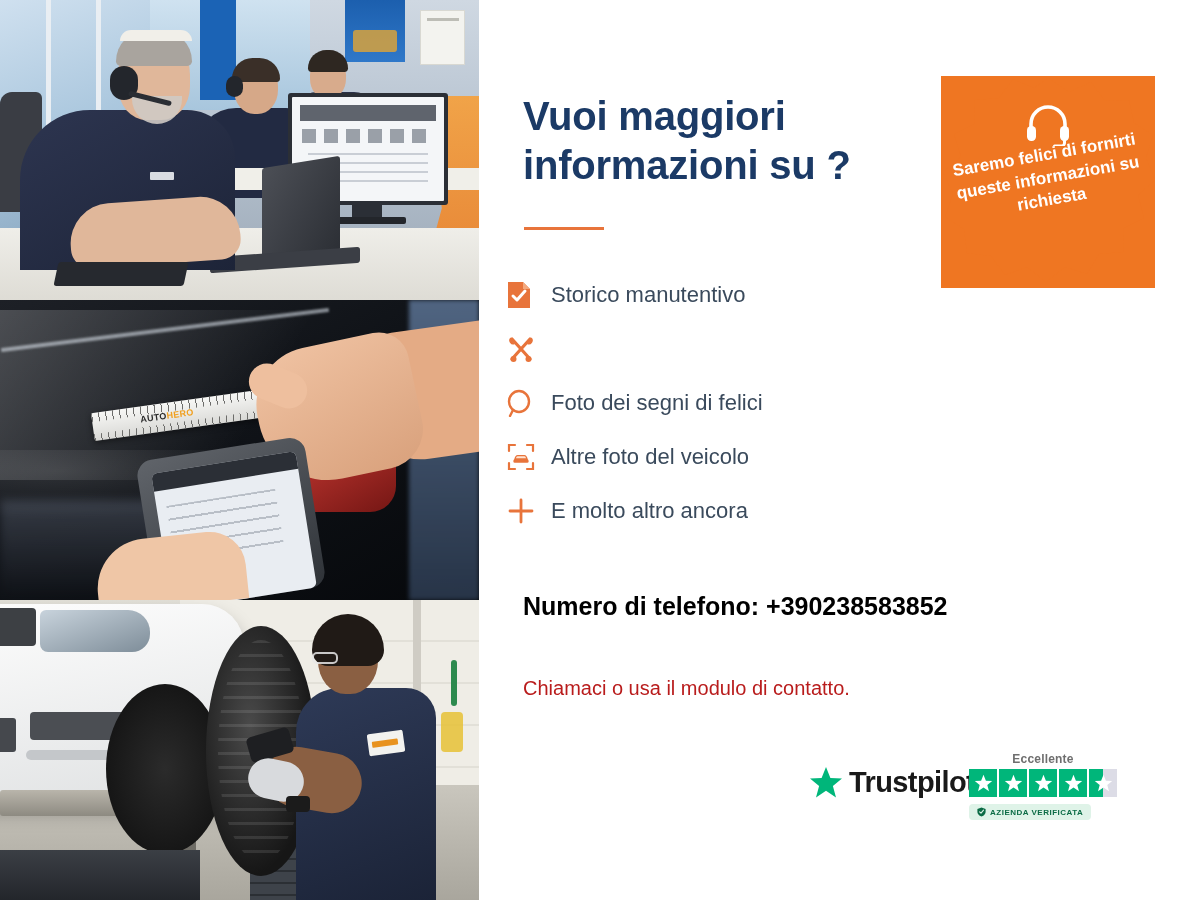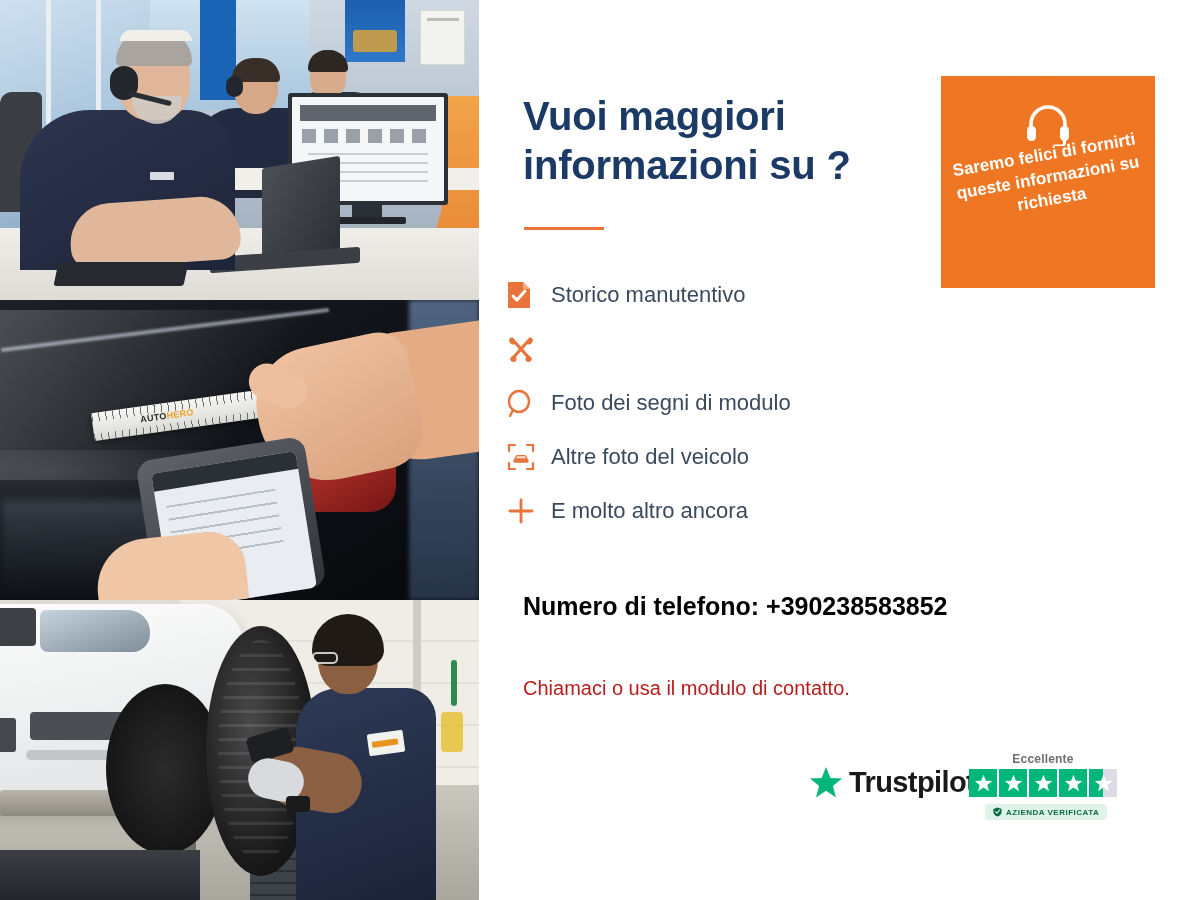--- a/index.html
+++ b/index.html
@@ -427,21 +427,20 @@
     background: linear-gradient(90deg,#00b67a 50%, #dcdce6 50%);
   }
   .verified {
     margin-top: 7px;
     display: inline-flex;
     align-items: center;
     gap: 4px;
     background: #dff3e8;
     border-radius: 4px;
     padding: 3px 8px;
-    margin-left: 16px;
   }
   .verified .vtx {
     font-size: 8px;
     font-weight: bold;
     color: #0b6b45;
     letter-spacing: .5px;
   }
 </style>
 </head>
 <body>
@@ -604,21 +603,21 @@
         </span>
       </div>
 
       <div class="feat">
         <span class="ic">
           <svg width="26" height="28" viewBox="0 0 26 28">
             <ellipse cx="12" cy="12.5" rx="10" ry="10.5" fill="none" stroke="#e8743b" stroke-width="2.4"></ellipse>
             <path d="M6 21 L3 27" fill="none" stroke="#e8743b" stroke-width="2.4" stroke-linecap="round"></path>
           </svg>
         </span>
-        <span class="tx">Foto dei segni di modulo</span>
+        <span class="tx">Foto dei segni di felici</span>
       </div>
 
       <div class="feat">
         <span class="ic">
           <svg width="28" height="28" viewBox="0 0 28 28">
             <g stroke="#e8743b" stroke-width="2.2" fill="none" stroke-linecap="round">
               <path d="M2 8 V2 h6"></path>
               <path d="M26 8 V2 h-6"></path>
               <path d="M2 20 v6 h6"></path>
               <path d="M26 20 v6 h-6"></path>

